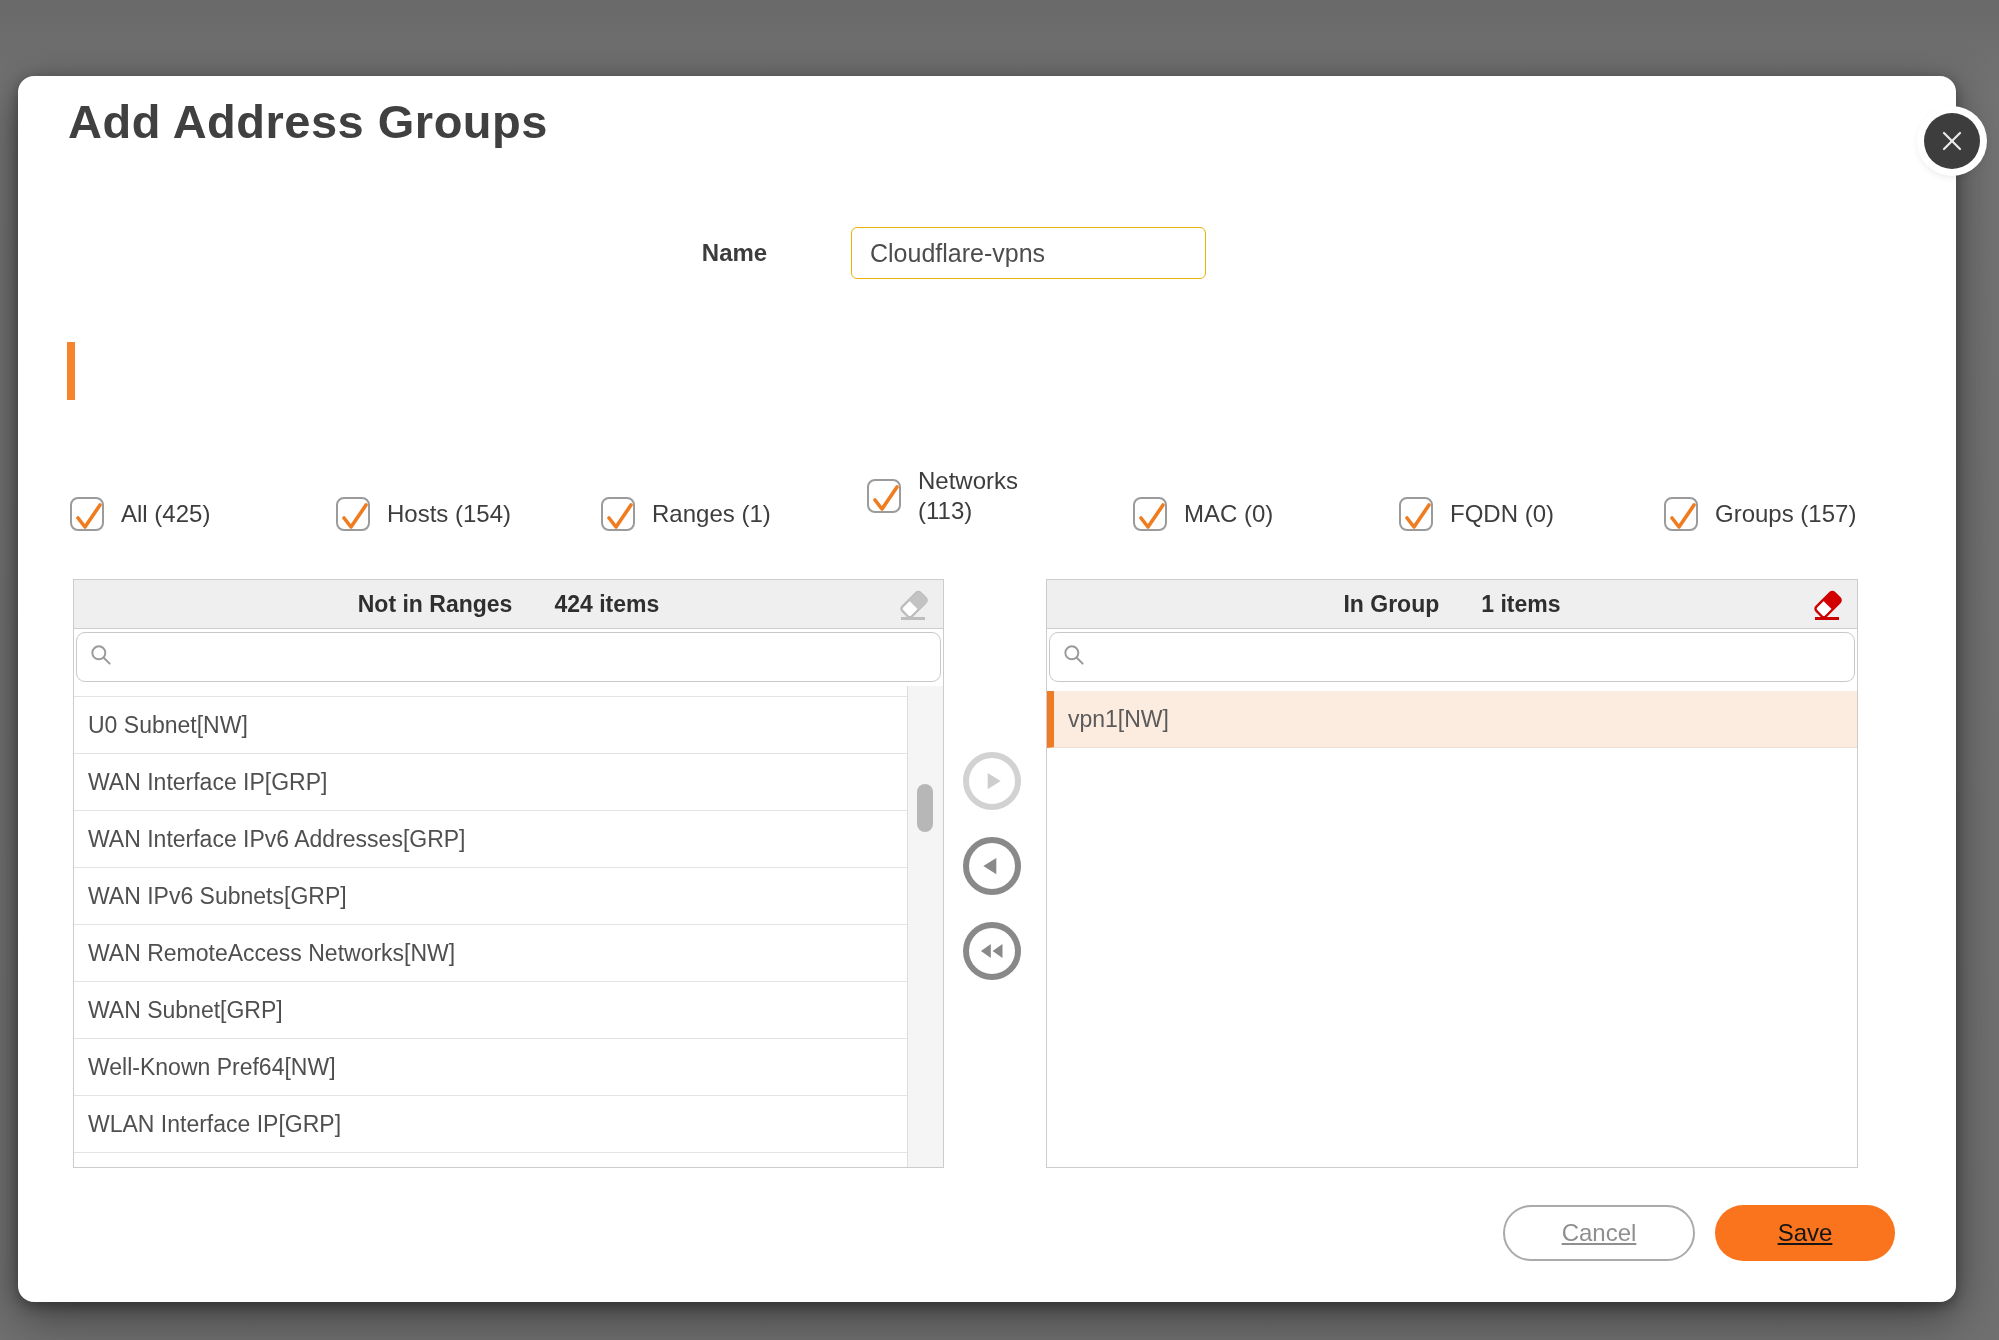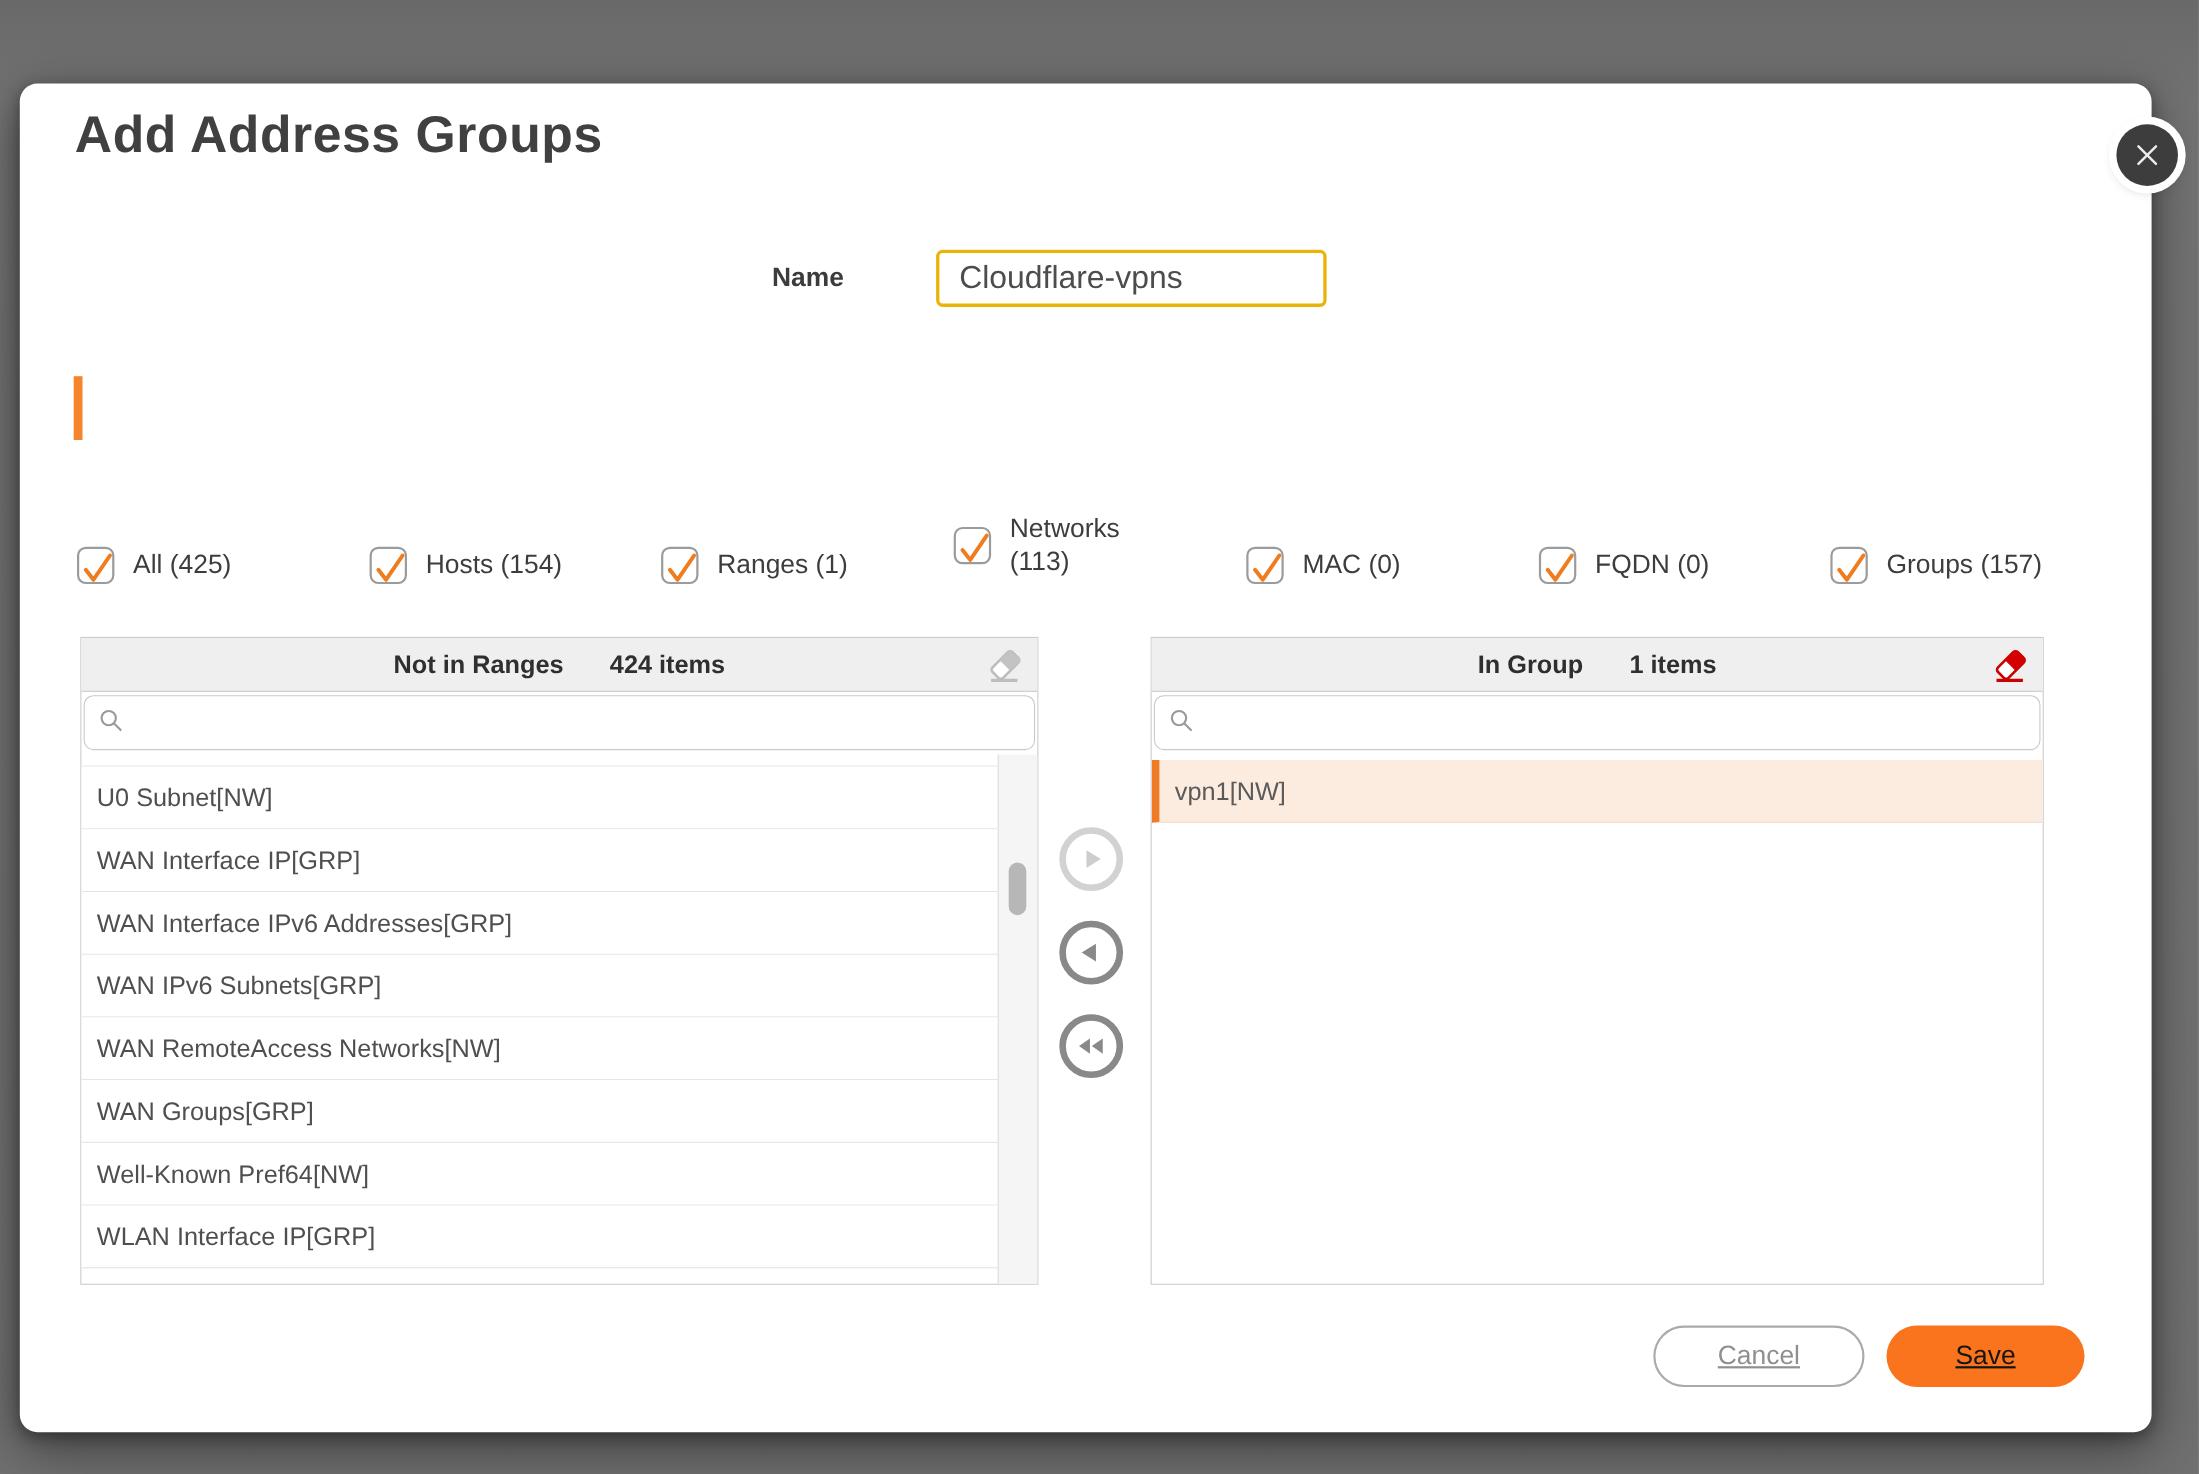--- a/index.html
+++ b/index.html
@@ -12,21 +12,21 @@
   
   .title{position:absolute;left:50px;top:8px;font-size:47px;line-height:76px;
     font-weight:600;color:#404040;letter-spacing:.5px;}
   .close-btn{position:absolute;left:1906px;top:37px;width:56px;height:56px;border-radius:50%;
     background:#3d3d3d;border:none;cursor:pointer;box-shadow:0 0 0 7px #ffffff,0 3px 12px rgba(0,0,0,.3);
     display:flex;align-items:center;justify-content:center;padding:0;}
   
   .name-label{position:absolute;left:640px;top:151px;width:153px;height:52px;line-height:52px;
     text-align:center;font-size:24px;font-weight:bold;color:#3c3c3c;}
   .name-input{position:absolute;left:833px;top:151px;width:355px;height:52px;box-sizing:border-box;
-    border:3px solid #eab308;border-radius:6px;font-size:29px;color:#4d4d4d;padding:0 18px;
+    border:1px solid #eab308;border-radius:6px;font-size:25px;color:#4d4d4d;padding:0 18px;
     font-family:inherit;outline:none;background:#fff;}
   
   .section-bar{position:absolute;left:49px;top:266px;width:8px;height:58px;background:#f5842c;}
   .section-title{position:absolute;left:87px;top:266px;height:58px;line-height:58px;
     font-size:25px;color:#555555;letter-spacing:1.2px;}
   
   .filter-item{position:absolute;top:404px;height:68px;display:flex;align-items:center;gap:17px;}
   .filter-item:nth-of-type(1){left:52px}
   .filter-item:nth-of-type(2){left:318px}
   .filter-item:nth-of-type(3){left:583px}
@@ -197,21 +197,21 @@
           <div class="row">
             <span>WAN Interface IPv6 Addresses[GRP]</span>
           </div>
           <div class="row">
             <span>WAN IPv6 Subnets[GRP]</span>
           </div>
           <div class="row">
             <span>WAN RemoteAccess Networks[NW]</span>
           </div>
           <div class="row">
-            <span>WAN Groups[GRP]</span>
+            <span>WAN Subnet[GRP]</span>
           </div>
           <div class="row">
             <span>Well-Known Pref64[NW]</span>
           </div>
           <div class="row">
             <span>WLAN Interface IP[GRP]</span>
           </div>
         </div>
       <div class="scroll-gutter">
         <div class="scroll-thumb"></div>

